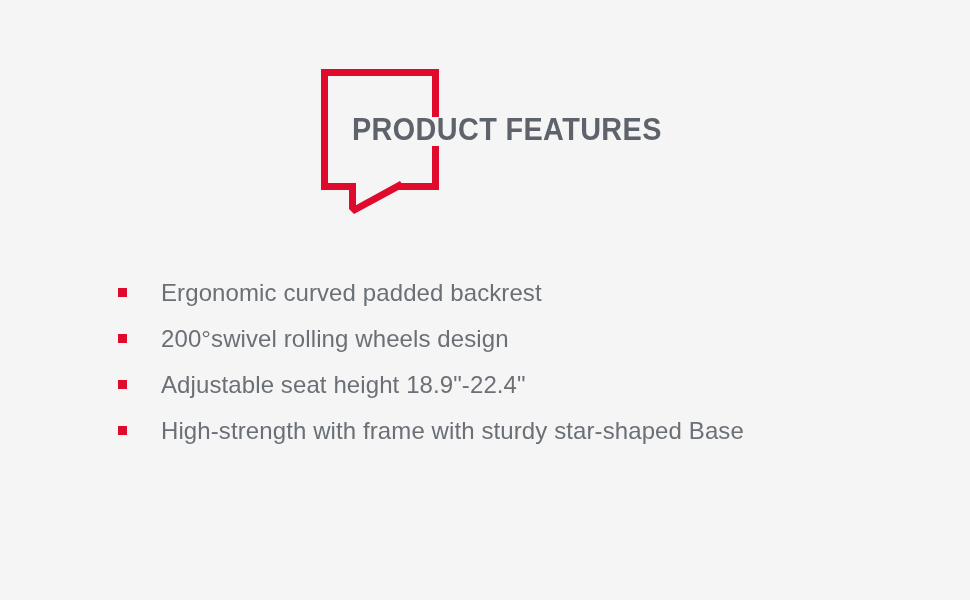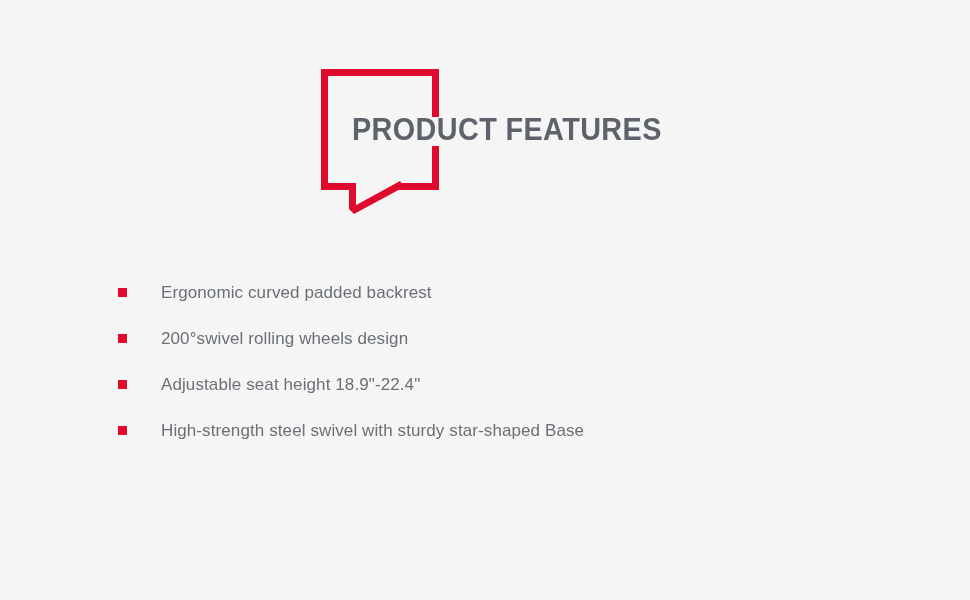--- a/index.html
+++ b/index.html
@@ -91,21 +91,21 @@
   }
 
   .feature-text {
     position: absolute;
     left: 161px;
     top: 0;
     height: 46px;
     line-height: 46px;
     white-space: nowrap;
     font-family: "Liberation Sans", "DejaVu Sans", sans-serif;
-    font-size: 17px;
+    font-size: 24px;
     font-weight: normal;
     letter-spacing: 0.1px;
     color: #6b7076;
   }
 </style>
 </head>
 <body>
 
 <div id="slide">
 
@@ -145,18 +145,18 @@
       <span class="feature-text">200°swivel rolling wheels design</span>
     </li>
 
     <li class="feature-row">
       <span class="feature-bullet"></span>
       <span class="feature-text">Adjustable seat height 18.9"-22.4"</span>
     </li>
 
     <li class="feature-row">
       <span class="feature-bullet"></span>
-      <span class="feature-text">High-strength steel swivel with sturdy star-shaped Base</span>
+      <span class="feature-text">High-strength with frame with sturdy star-shaped Base</span>
     </li>
 
   </ul>
 
 </div>
 
 </body></html>

